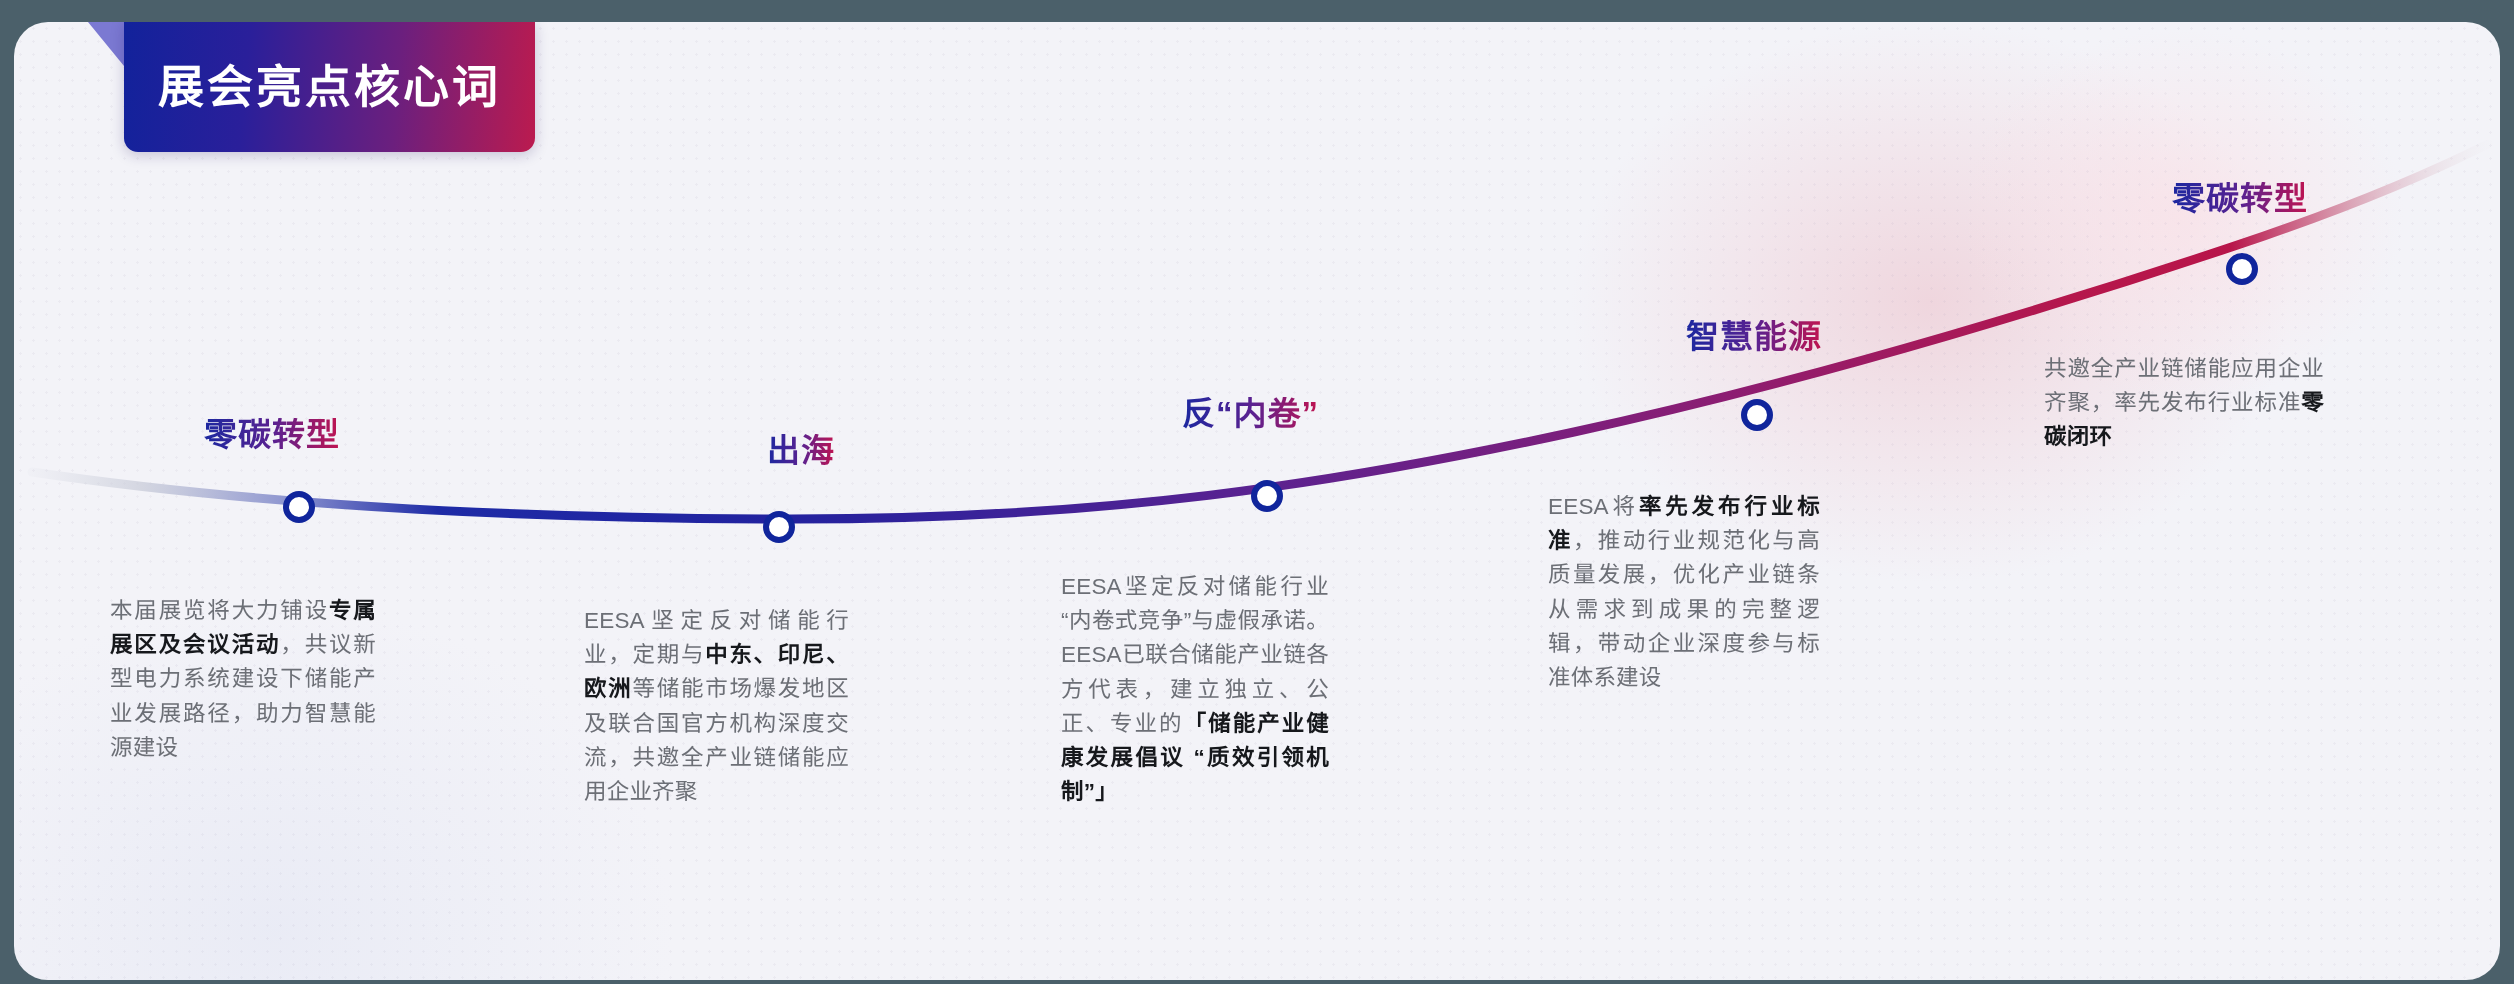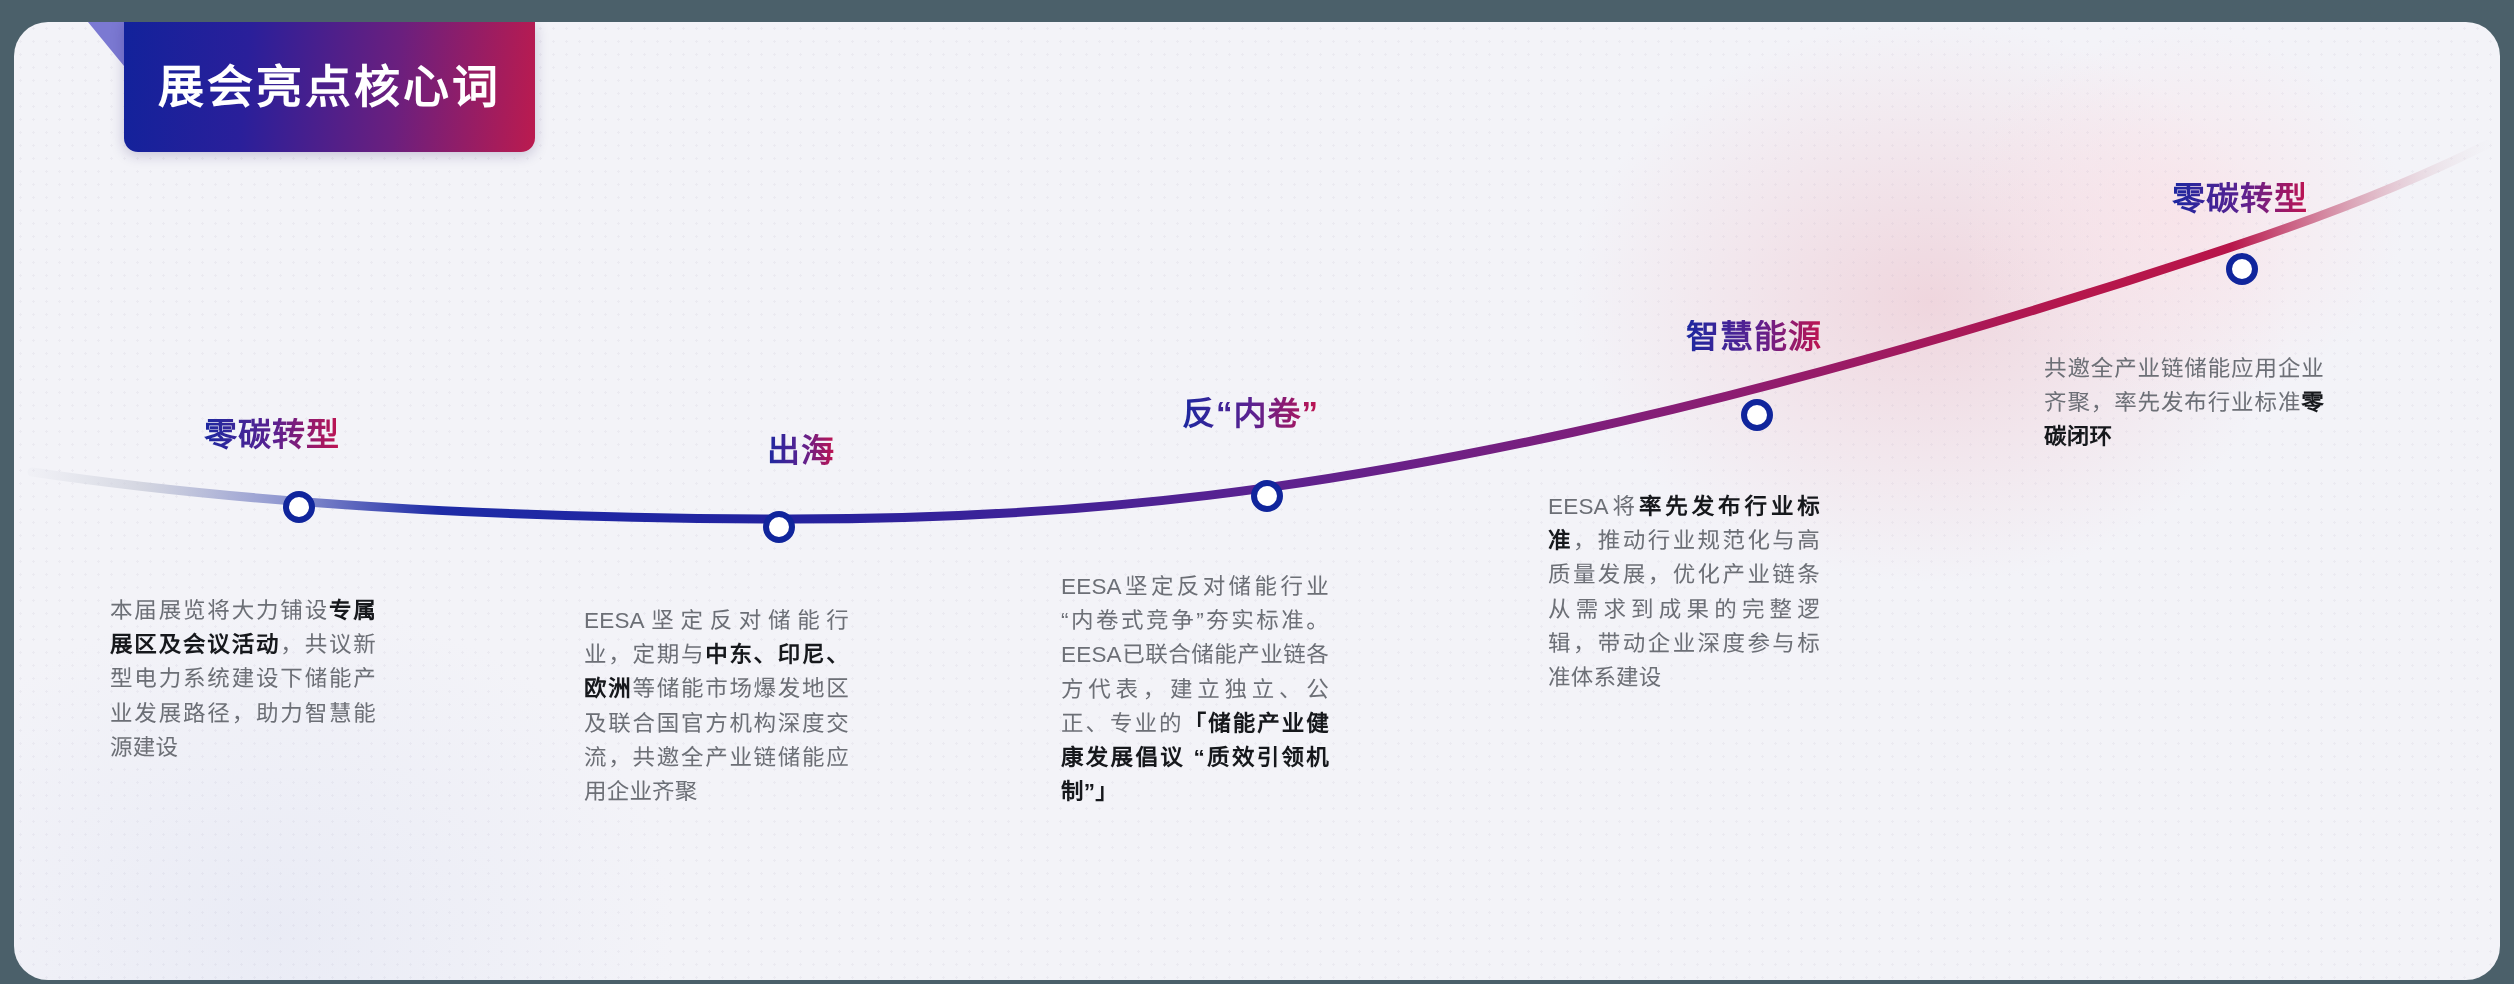--- a/index.html
+++ b/index.html
@@ -241,21 +241,21 @@
 
     <div class="milestone" id="ms-2">
       <div class="ms-title">出海</div>
       <div class="ms-node"></div>
       <div class="ms-desc"><span>EESA坚定反对储能行业，定期与</span><b>中东、印尼、欧洲</b><span>等储能市场爆发地区及联合国官方机构深度交流，共邀全产业链储能应用企业齐聚</span></div>
     </div>
 
     <div class="milestone" id="ms-3">
       <div class="ms-title">反“内卷”</div>
       <div class="ms-node"></div>
-      <div class="ms-desc"><span>EESA坚定反对储能行业“内卷式竞争”夯实标准。EESA已联合储能产业链各方代表，建立独立、公正、专业的</span><b>「储能产业健康发展倡议 “质效引领机制”」</b></div>
+      <div class="ms-desc"><span>EESA坚定反对储能行业“内卷式竞争”与虚假承诺。EESA已联合储能产业链各方代表，建立独立、公正、专业的</span><b>「储能产业健康发展倡议 “质效引领机制”」</b></div>
     </div>
 
     <div class="milestone" id="ms-4">
       <div class="ms-title">智慧能源</div>
       <div class="ms-node"></div>
       <div class="ms-desc"><span>EESA将</span><b>率先发布行业标准</b><span>，推动行业规范化与高质量发展，优化产业链条从需求到成果的完整逻辑，带动企业深度参与标准体系建设</span></div>
     </div>
 
     <div class="milestone" id="ms-5">
       <div class="ms-title">零碳转型</div>

